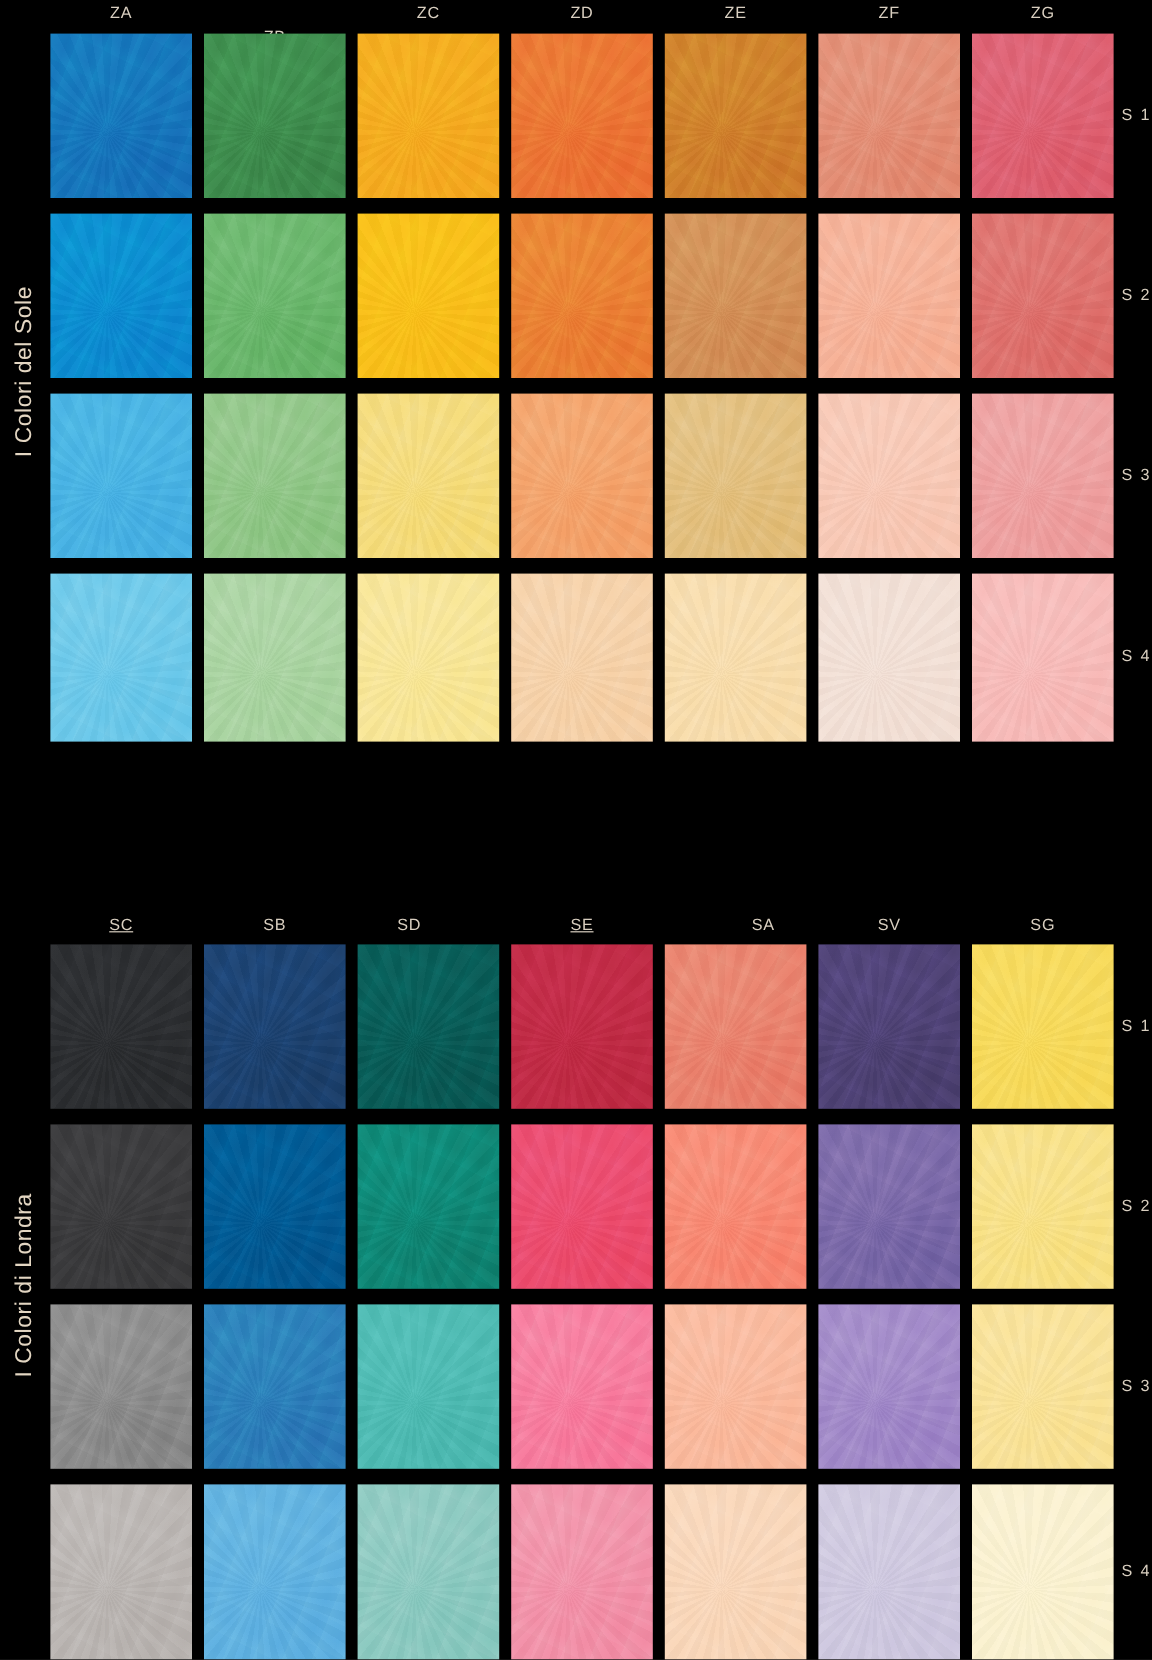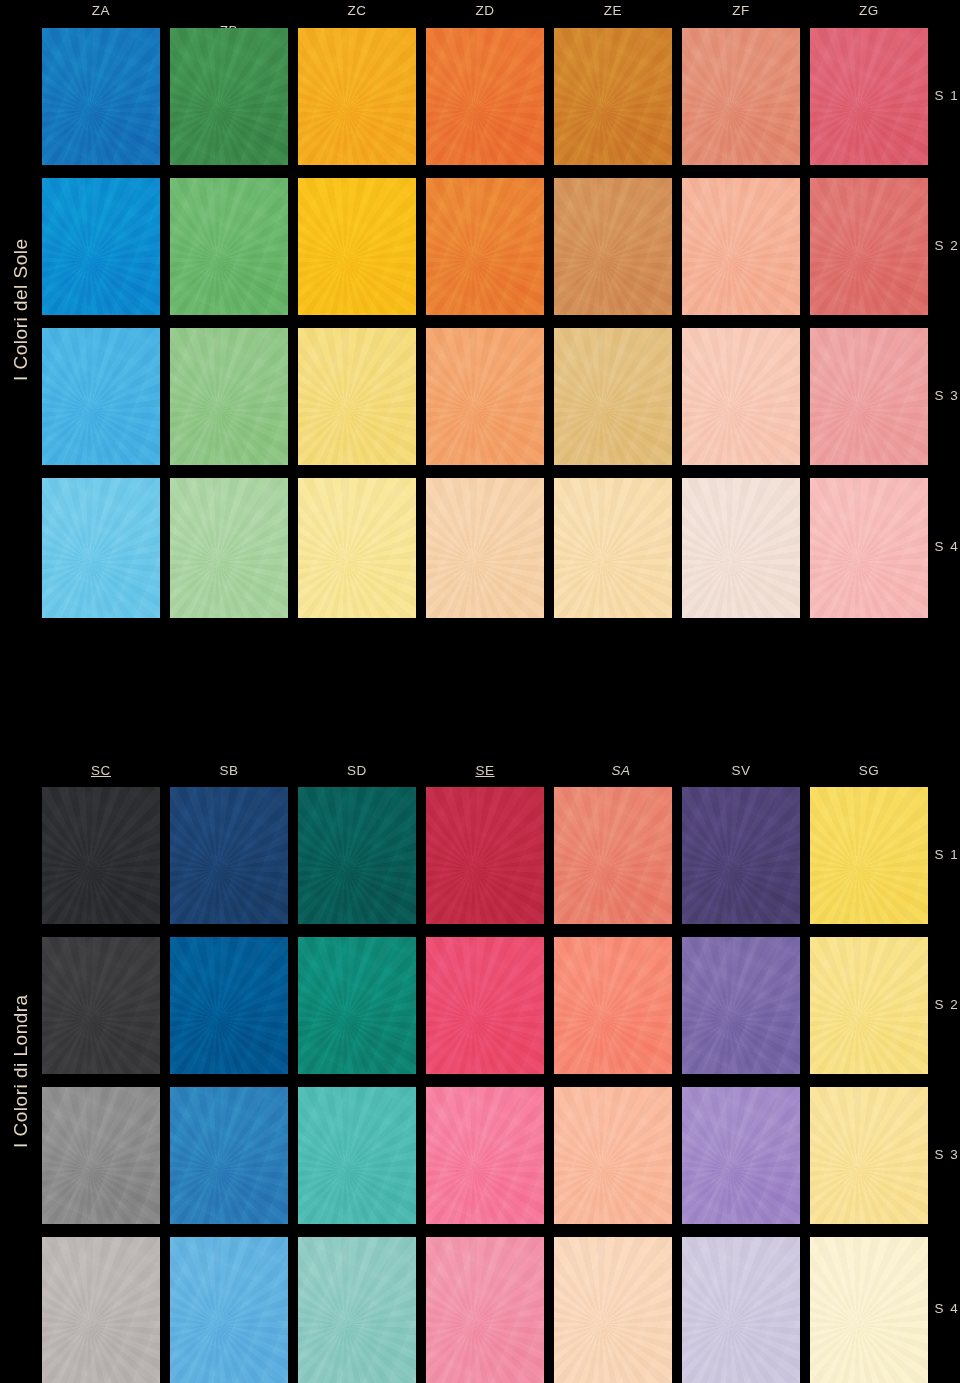--- a/index.html
+++ b/index.html
@@ -263,23 +263,23 @@
         <div class="row-label" style="top: 359.5px;">S 3</div>
         <div class="row-label" style="top: 511px;">S 4</div>
       </div>
   </div>
 
   <div class="section" id="section-londra" style="top:760px; height:623px;">
     <div class="side-title" style="top:0px; height:623px;">I Colori di Londra</div>
     <div class="col-headers">
         <div class="col-header" style="left: 0px; text-decoration: underline;">SC</div>
         <div class="col-header" style="left: 128px;">SB</div>
-        <div class="col-header" style="left: 256px;">SD</div>
+        <div class="col-header" style="left: 240px;">SD</div>
         <div class="col-header" style="left: 384px; text-decoration: underline;">SE</div>
-        <div class="col-header" style="left: 520px; font-style: italic;">SA</div>
+        <div class="col-header" style="left: 535px;">SA</div>
         <div class="col-header" style="left: 640px;">SV</div>
         <div class="col-header" style="left: 768px;">SG</div>
       </div>
     <div class="grid" style="top:27px; height:596px;">
         <div class="swatch" title="SC S 1 #2b2d30" style="left: 0px; top: 0px; height: 137px; width: 118px; background: rgb(43, 45, 48);">
           <span class="tex"></span>
           <span class="tex2"></span>
         </div>
         <div class="swatch" title="SB S 1 #1b4272" style="left: 128px; top: 0px; height: 137px; width: 118px; background: rgb(27, 66, 114);">
           <span class="tex"></span>

